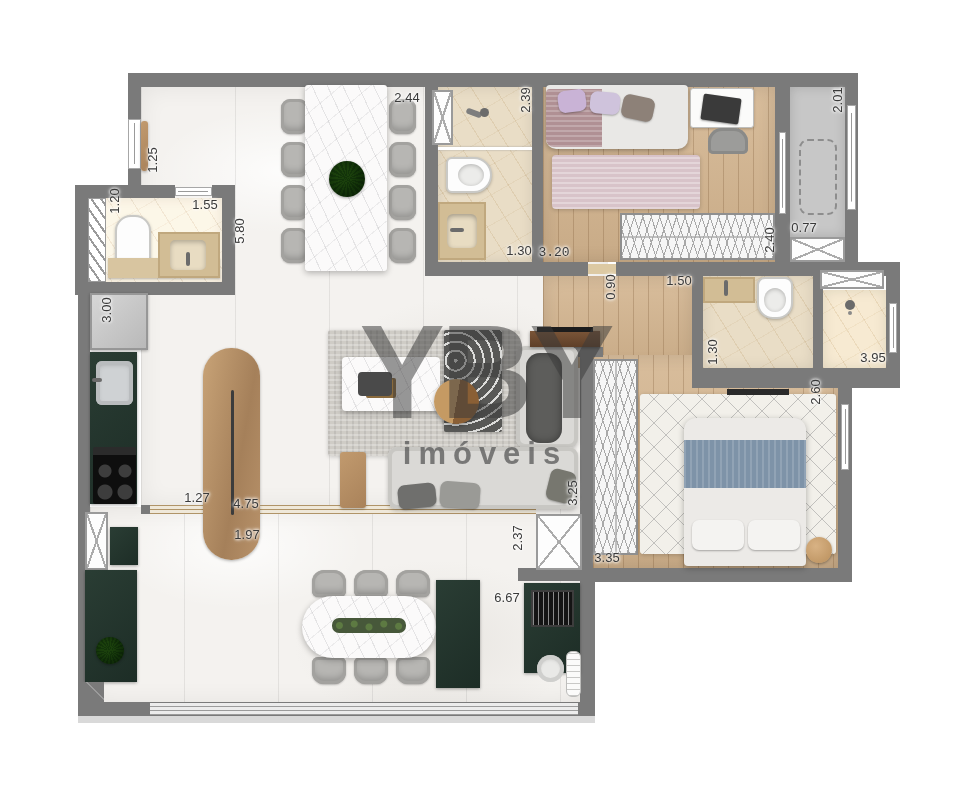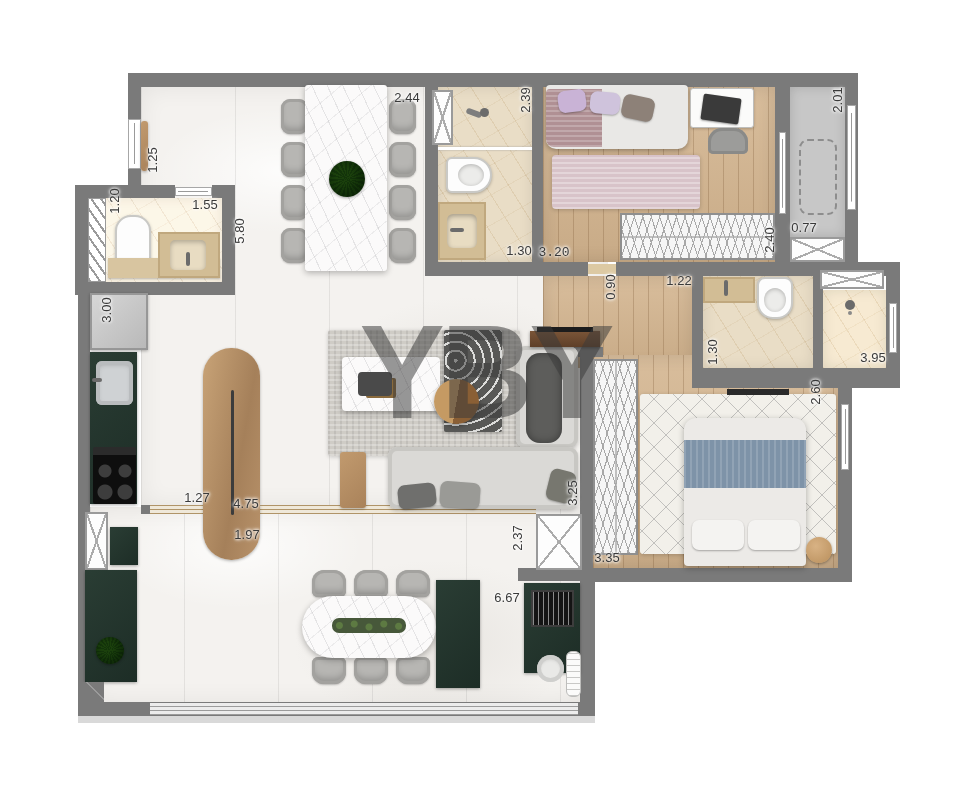--- a/index.html
+++ b/index.html
@@ -255,32 +255,33 @@
   <div class="tableMarble" style="left:302px;top:596px;width:134px;height:62px;border-radius:31px;"></div>
   <div class="abs" style="left:332px;top:618px;width:74px;height:15px;background:#47583a;border-radius:7px;background-image:radial-gradient(circle at 10% 50%,#5d7a42 0 3px,transparent 4px),radial-gradient(circle at 30% 40%,#5d7a42 0 3px,transparent 4px),radial-gradient(circle at 50% 60%,#5d7a42 0 3px,transparent 4px),radial-gradient(circle at 70% 40%,#5d7a42 0 3px,transparent 4px),radial-gradient(circle at 90% 55%,#5d7a42 0 3px,transparent 4px);"></div>
   <div class="green" style="left:436px;top:580px;width:44px;height:108px;"></div>
   <div class="green" style="left:524px;top:583px;width:56px;height:90px;"></div>
   <div class="abs" style="left:531px;top:590px;width:43px;height:37px;background:#141414;border:2px solid #3d3d3d;box-sizing:border-box;background-image:repeating-linear-gradient(90deg,#8a8a8a 0 1px,transparent 1px 5px);"></div>
   <div class="abs" style="left:537px;top:655px;width:27px;height:27px;border-radius:50%;background:#e9e9e7;box-shadow:inset 0 0 0 4px #cfcfcd, inset 0 2px 5px rgba(0,0,0,.35);"></div>
   <div class="abs" style="left:566px;top:651px;width:15px;height:46px;background:#fbfbfa;border:1px solid #bdbdbb;box-sizing:border-box;border-radius:6px;background-image:repeating-linear-gradient(0deg,#c9c9c7 0 1px,transparent 1px 6px);"></div>
 
   <div id="watermark">
     <div id="wm-brand">YBY</div>
+    <div id="wm-sub">imóveis</div>
   </div>
 
 <span class="dim rot" style="left: 152px; top: 160px;">1.25</span>
     <span class="dim rot" style="left: 114px; top: 201px;">1.20</span>
     <span class="dim" style="left: 205px; top: 204px;">1.55</span>
     <span class="dim rot" style="left: 239px; top: 231px;">5.80</span>
     <span class="dim" style="left: 407px; top: 97px;">2.44</span>
     <span class="dim rot" style="left: 525px; top: 100px;">2.39</span>
     <span class="dim" style="left: 519px; top: 250px;">1.30</span>
     <span class="dim" style="left: 554px; top: 252px; font-family: Liberation Mono, monospace;">3.20</span>
     <span class="dim rot" style="left: 610px; top: 287px;">0.90</span>
-    <span class="dim" style="left: 679px; top: 280px;">1.22</span>
+    <span class="dim" style="left: 679px; top: 280px;">1.50</span>
     <span class="dim rot" style="left: 769px; top: 240px;">2.40</span>
     <span class="dim" style="left: 804px; top: 227px;">0.77</span>
     <span class="dim rot" style="left: 837px; top: 100px;">2.01</span>
     <span class="dim rot" style="left: 712px; top: 352px;">1.30</span>
     <span class="dim" style="left: 873px; top: 357px;">3.95</span>
     <span class="dim rot" style="left: 815px; top: 392px;">2.60</span>
     <span class="dim rot" style="left: 106px; top: 310px;">3.00</span>
     <span class="dim" style="left: 197px; top: 497px;">1.27</span>
     <span class="dim" style="left: 246px; top: 503px; text-align: center;">4.75</span>
     <span class="dim" style="left: 247px; top: 534px;">1.97</span>

